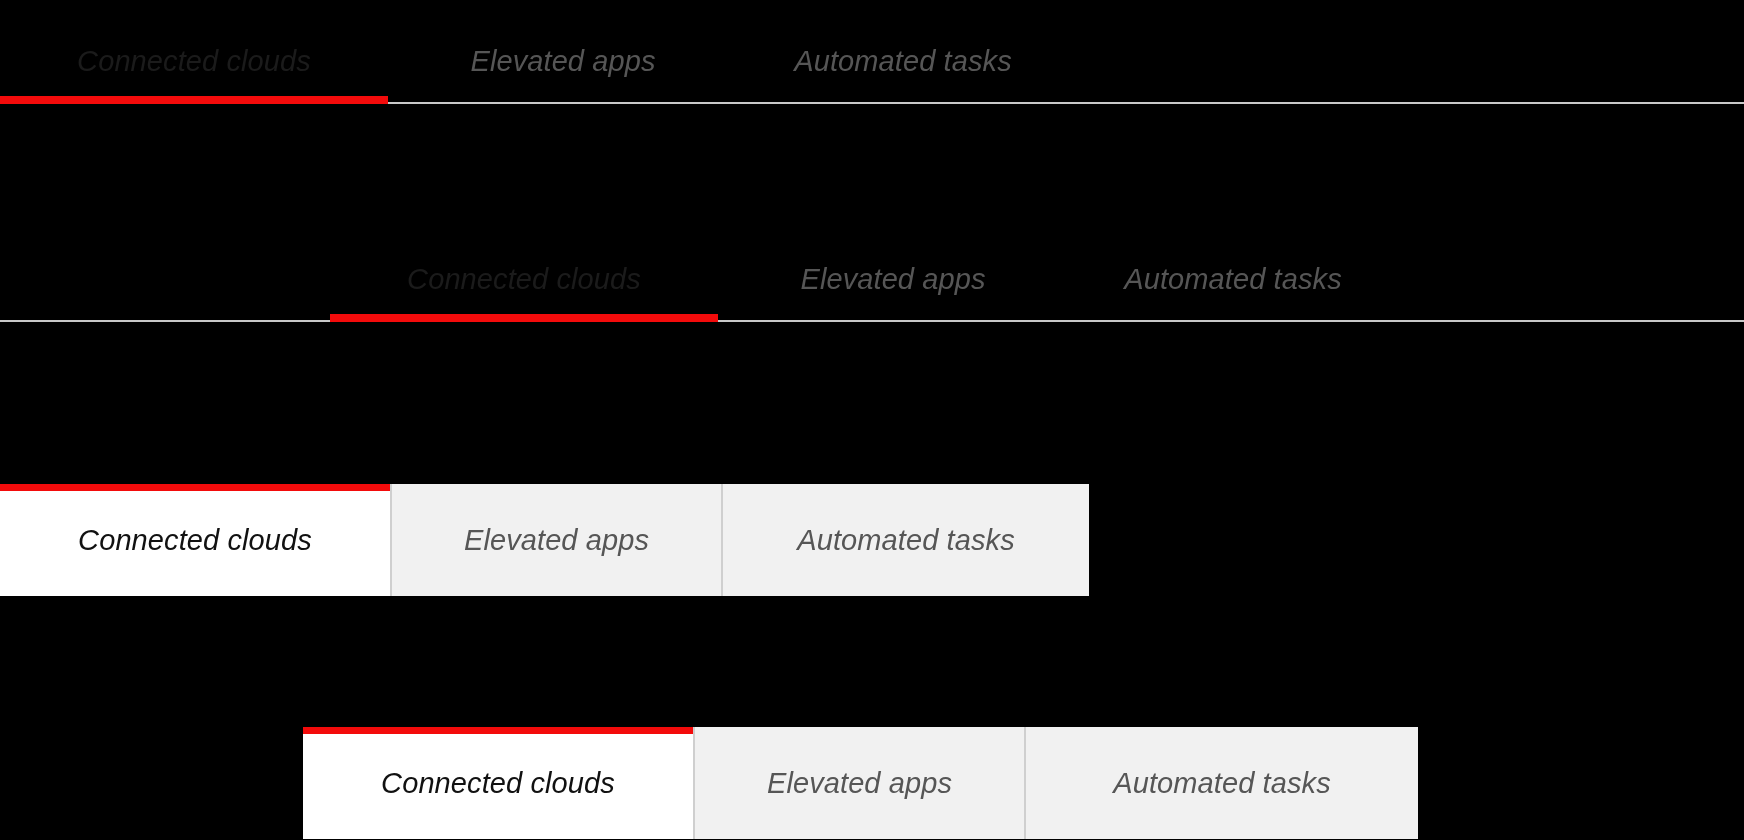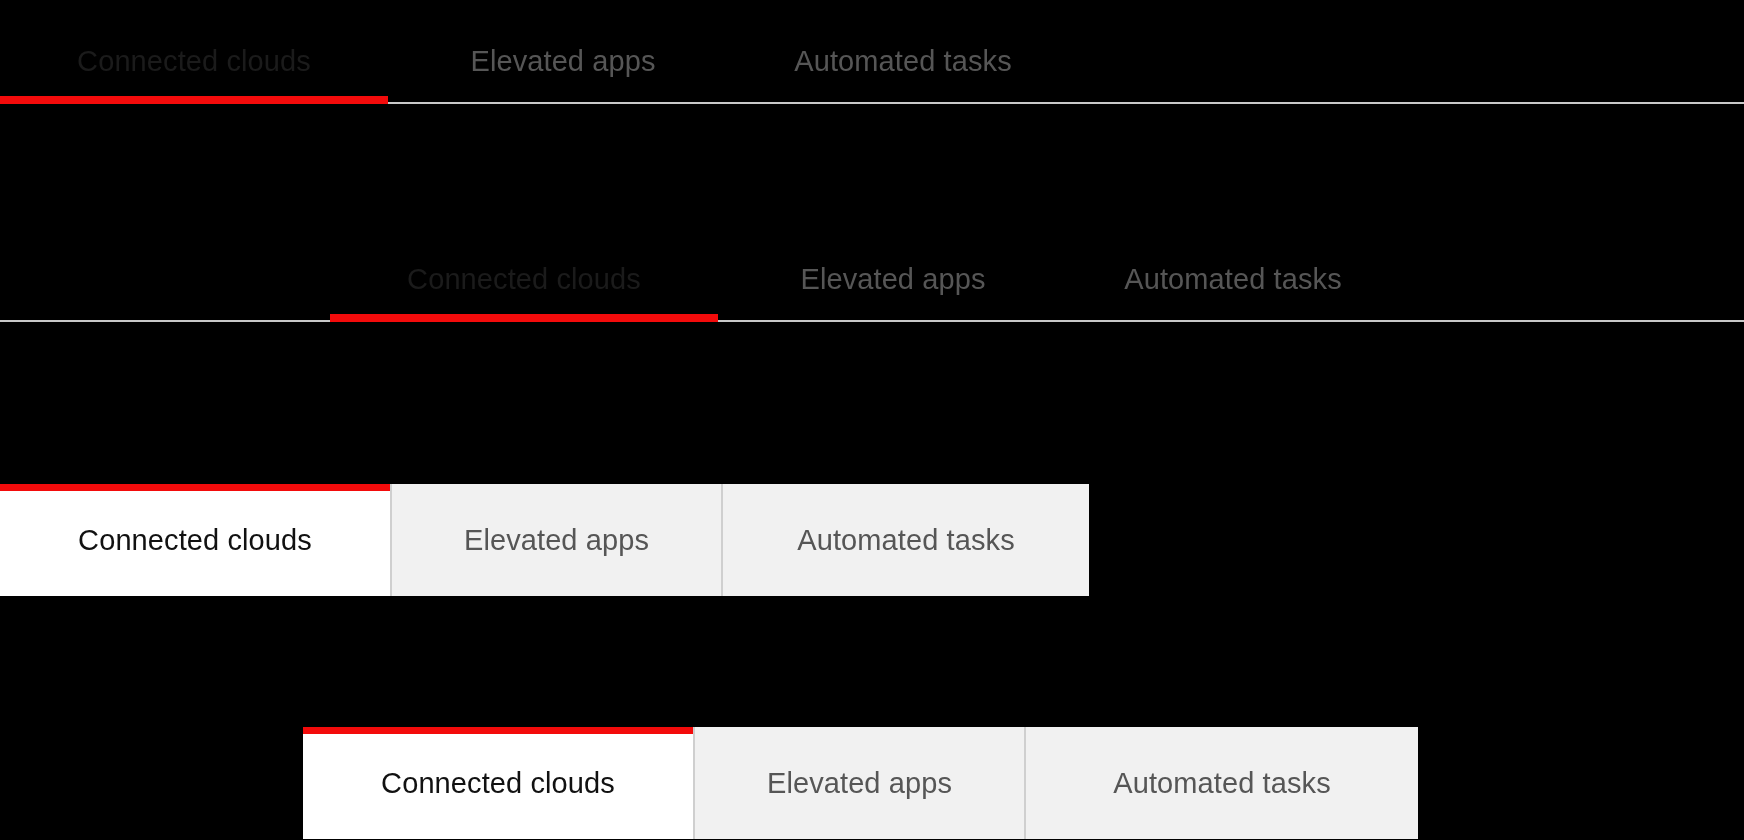--- a/index.html
+++ b/index.html
@@ -14,20 +14,21 @@
     position: relative;
     overflow: hidden;
     font-family: "Liberation Sans", "DejaVu Sans", sans-serif;
     -webkit-font-smoothing: antialiased;
   }
 
   .stage {
     position: absolute;
     inset: 0;
     background: #000000;
+    font-style: italic;
   }
 
   
   .tabrow-underline {
     position: absolute;
     left: 0;
     width: 1744px;
     height: 86px;
   }
   .tabrow-underline .tabs {

